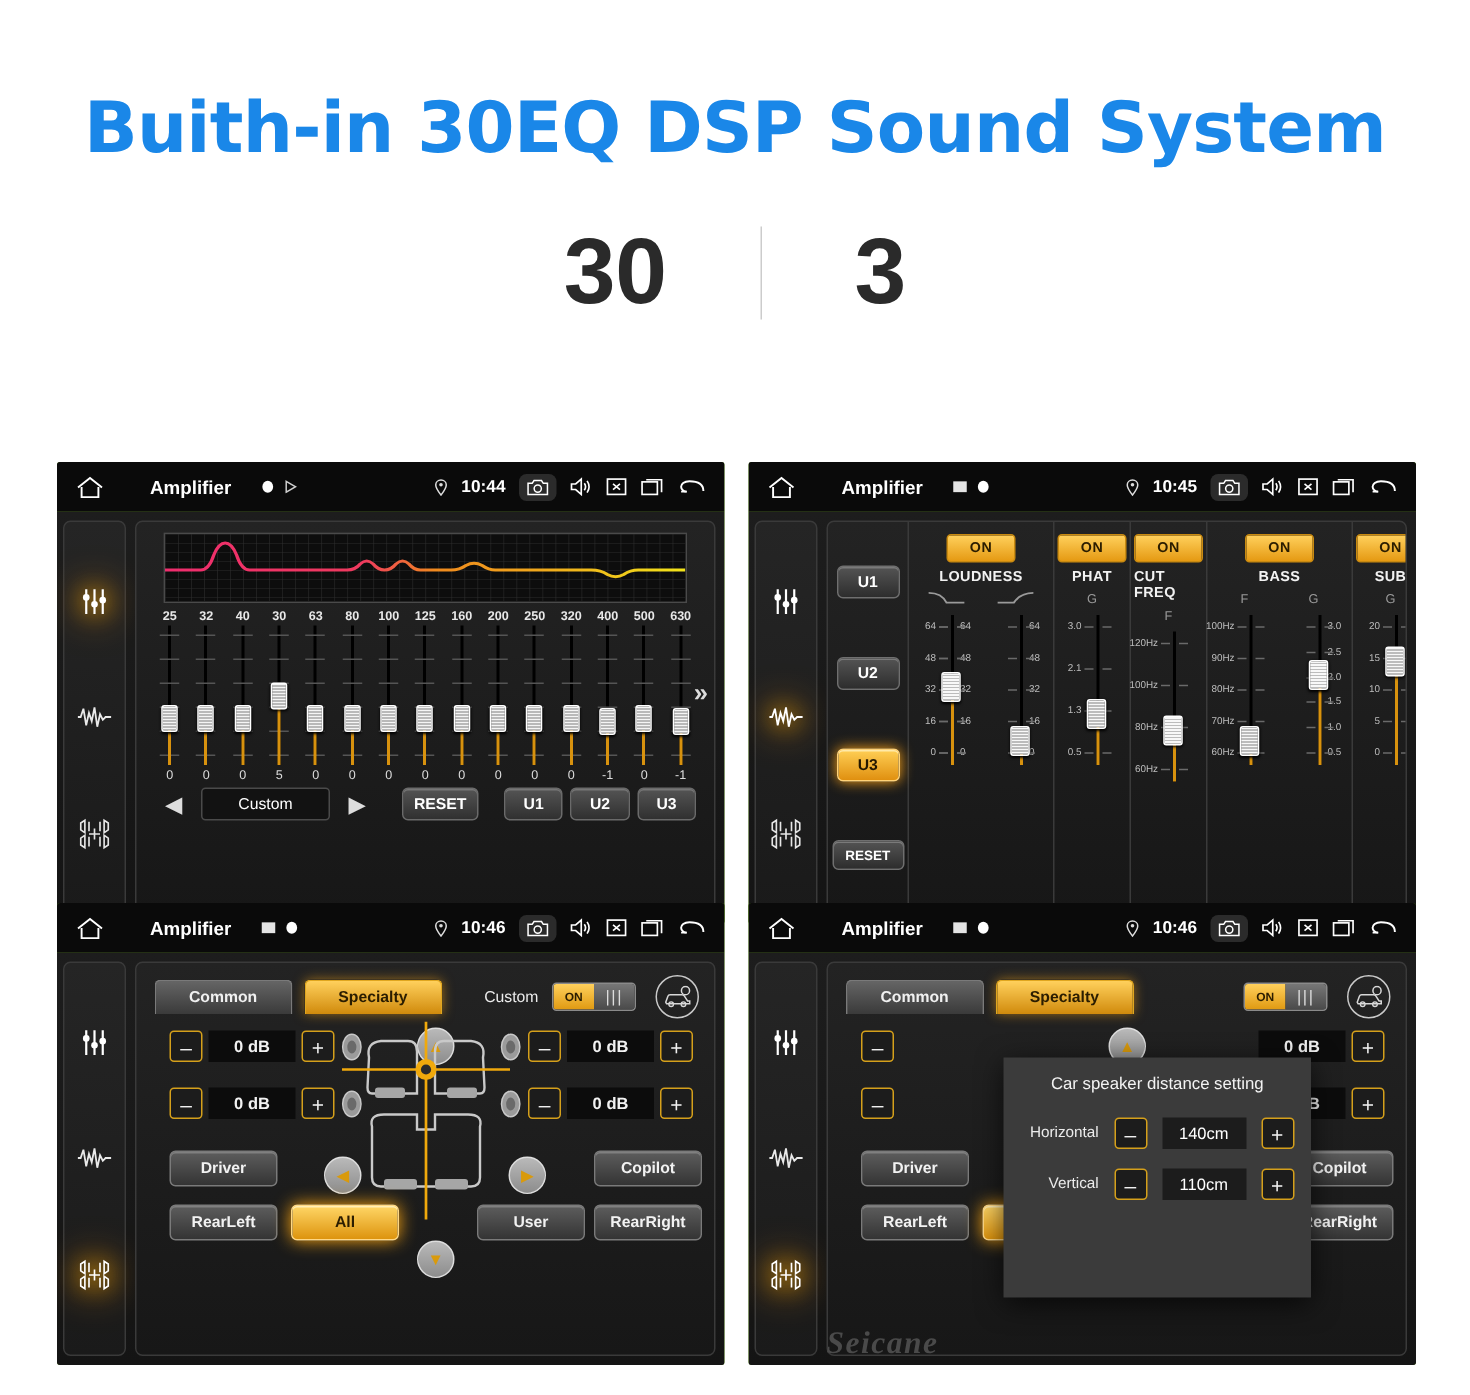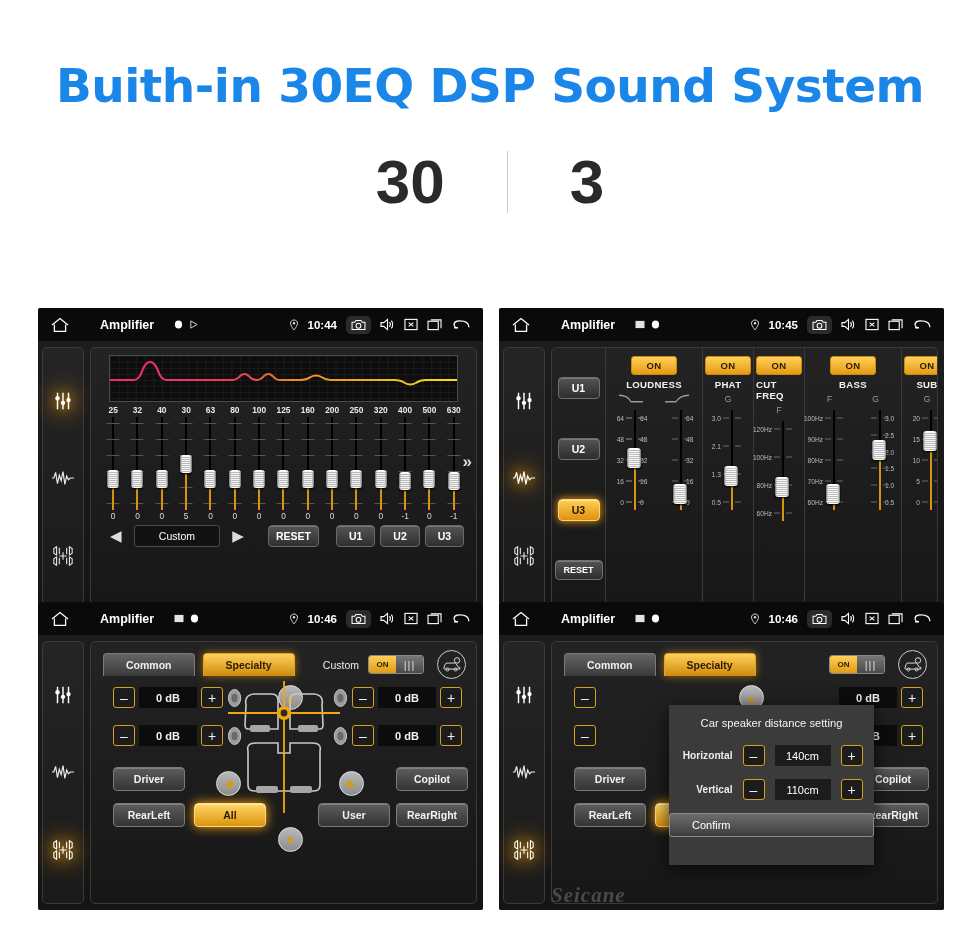--- a/index.html
+++ b/index.html
@@ -342,21 +342,21 @@
     padding-top: 12px;
   }
   .dlg-title {
     text-align:center; color: #f3f3f3; font-size: 11.2px;
     margin-bottom: 16px;
   }
   .dlg-row {
     display:flex; align-items:center; justify-content:center;
     gap: 10px; margin-bottom: 13px;
   }
-  .dlg-lbl { color: #ececec; font-size: 10.2px; width: 52px; text-align: right; font-weight: bold;}
+  .dlg-lbl { color: #ececec; font-size: 10.2px; width: 52px; text-align: right;}
   .dlg-val {
     width: 56px; height: 21px; background: #1c1c1c; color: #fff;
     font-size: 11px; display:flex; align-items:center; justify-content:center;
   }
   .confirm {
     display:block; margin: 4px auto 0 auto;
     padding: 5px 22px;
     background: linear-gradient(#6d6d6d, #3d3d3d);
     border: 1px solid #8a8a8a; border-radius: 3px;
     color: #fff; font-size: 11px;
@@ -1294,20 +1294,19 @@
             <div class="pm">–</div>
             <div class="dlg-val">140cm</div>
             <div class="pm">+</div>
           </div>
           <div class="dlg-row">
             <span class="dlg-lbl">Vertical</span>
             <div class="pm">–</div>
             <div class="dlg-val">110cm</div>
             <div class="pm">+</div>
           </div>
-          <div class="confirm">Confirm</div>
         </div>
       </div>
       <div class="seicane">Seicane</div>
     </div>
   </div>
 
 </div>
 
 </body></html>

